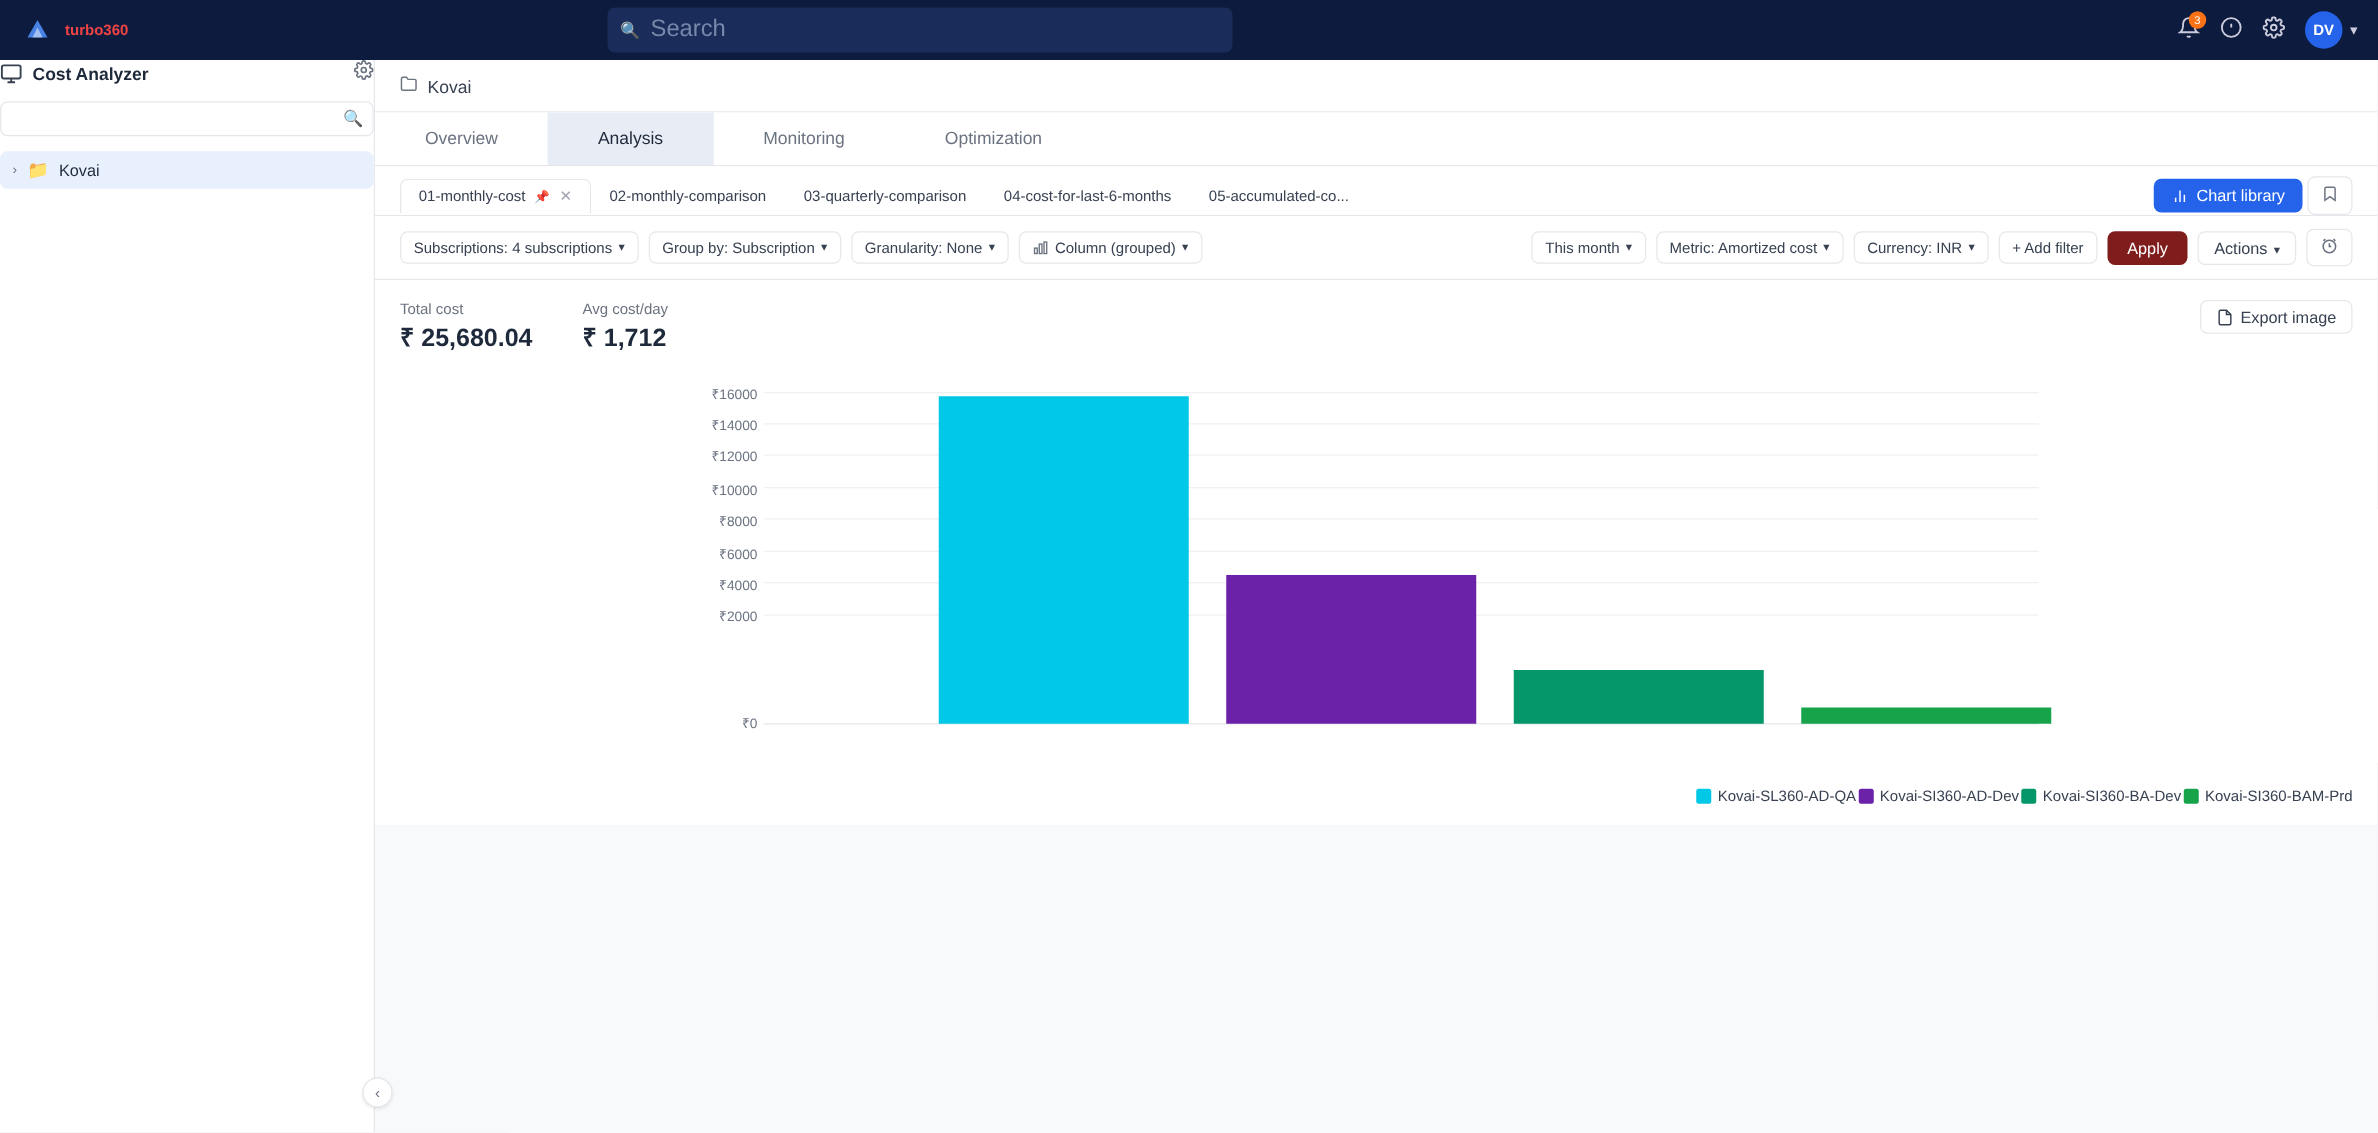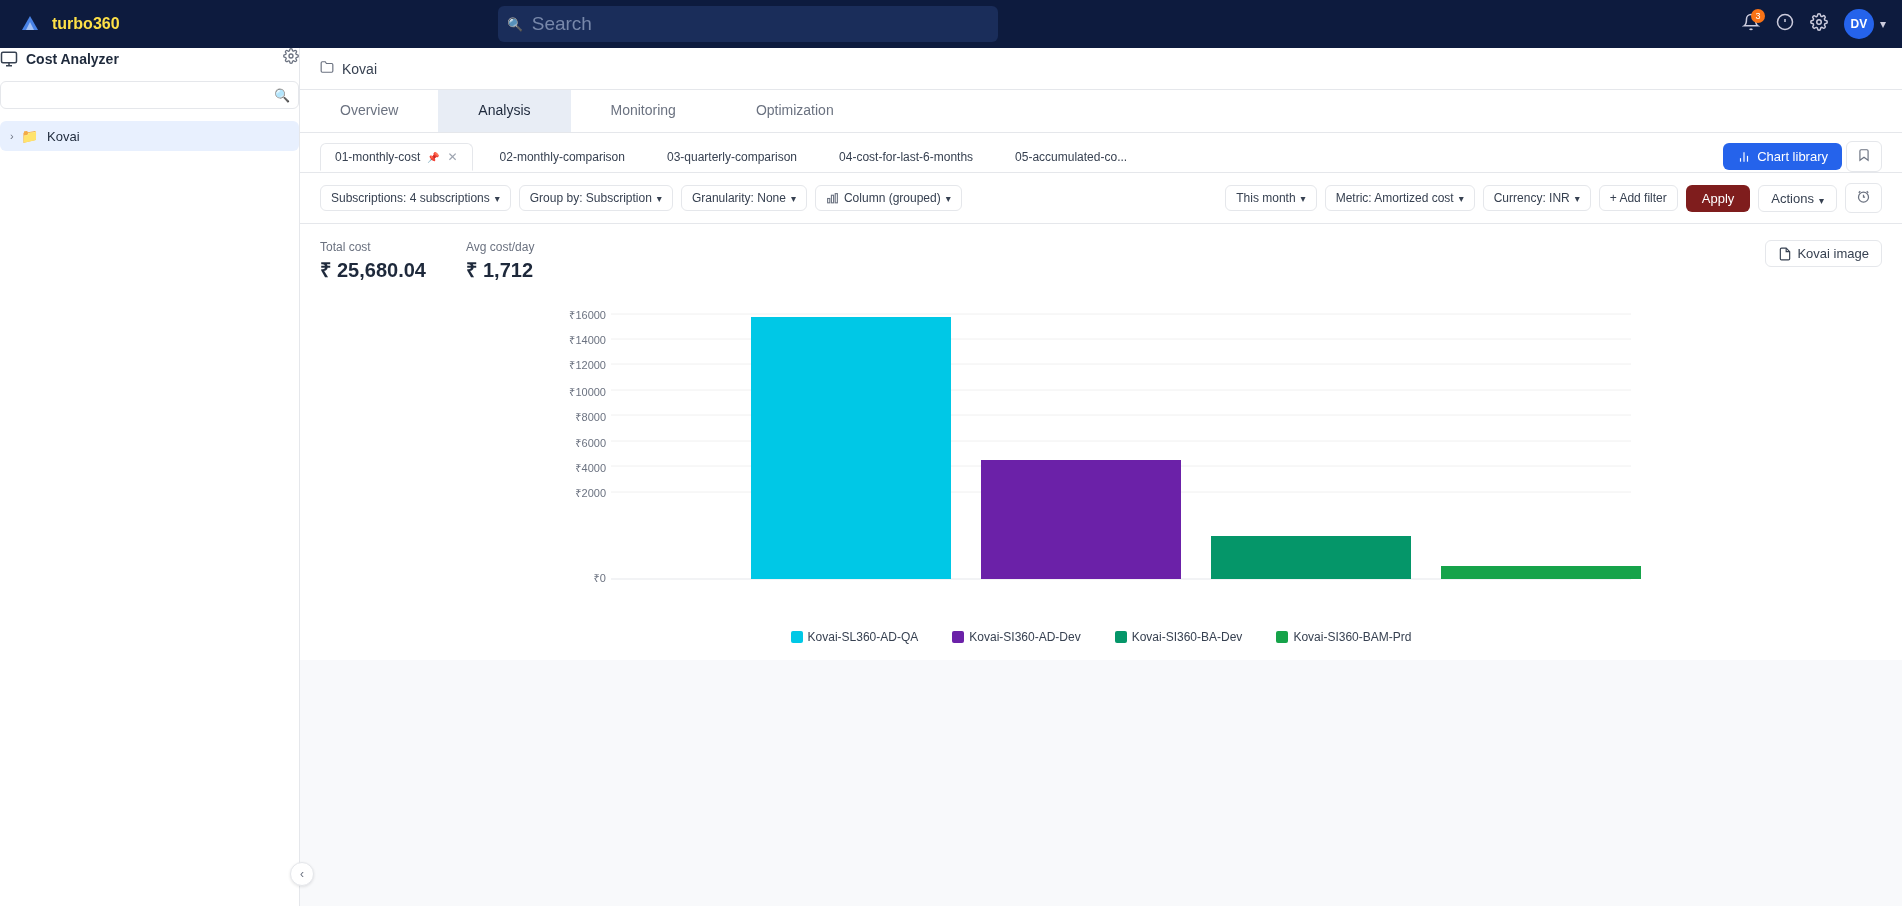--- a/index.html
+++ b/index.html
@@ -14,22 +14,22 @@
       padding: 0 16px;
       gap: 12px;
       position: fixed;
       top: 0; left: 0; right: 0;
       z-index: 100;
     }
     .top-nav-logo {
       display: flex;
       align-items: center;
       gap: 8px;
-      color: #fde047;
-      font-size: 16px;
+      color: #ef4444;
+      font-size: 12px;
       font-weight: 600;
     }
     .logo-icon {
       width: 28px;
       height: 28px;
     }
     .search-bar {
       flex: 1;
       max-width: 500px;
       margin-left: auto;
@@ -247,21 +247,21 @@
     .bookmark-btn {
       border: 1px solid #e5e7eb;
       background: white;
       border-radius: 6px;
       padding: 6px 10px;
       cursor: pointer;
       color: #6b7280;
     }
     .tabs-scroll {
       display: flex;
-      gap: 12px;
+      gap: 0;
       overflow-x: hidden;
       flex: 1;
     }
 
     
     .filters-bar {
       background: white;
       padding: 10px 20px;
       display: flex;
       align-items: center;
@@ -361,22 +361,22 @@
 
     
     .chart-container {
       width: 100%;
       position: relative;
     }
 
     
     .chart-legend {
       display: flex;
-      justify-content: center;
-      gap: 34px;
+      justify-content: flex-end;
+      gap: 2px;
       margin-top: 8px;
       flex-wrap: wrap;
     }
     .legend-item {
       display: flex;
       align-items: center;
       gap: 5px;
       font-size: 12px;
       color: #374151;
     }
@@ -583,21 +583,21 @@
           <div class="cost-item">
             <label>Avg cost/day</label>
             <div class="cost-value">₹ 1,712</div>
           </div>
         </div>
         <button class="export-btn">
           <svg width="14" height="14" viewBox="0 0 24 24" fill="none" stroke="currentColor" stroke-width="2">
             <path d="M14 2H6a2 2 0 0 0-2 2v16a2 2 0 0 0 2 2h12a2 2 0 0 0 2-2V8z"></path>
             <polyline points="14 2 14 8 20 8"></polyline>
           </svg>
-          <span>Kovai image</span>
+          <span>Export image</span>
         </button>
       </div>
 
       <div class="chart-container">
         <svg width="100%" height="320" viewBox="0 0 1100 320">
 
           <text x="55" y="20" text-anchor="end" font-size="11" fill="#6b7280">₹16000</text>
           <text x="55" y="45" text-anchor="end" font-size="11" fill="#6b7280">₹14000</text>
           <text x="55" y="70" text-anchor="end" font-size="11" fill="#6b7280">₹12000</text>
           <text x="55" y="97" text-anchor="end" font-size="11" fill="#6b7280">₹10000</text>

